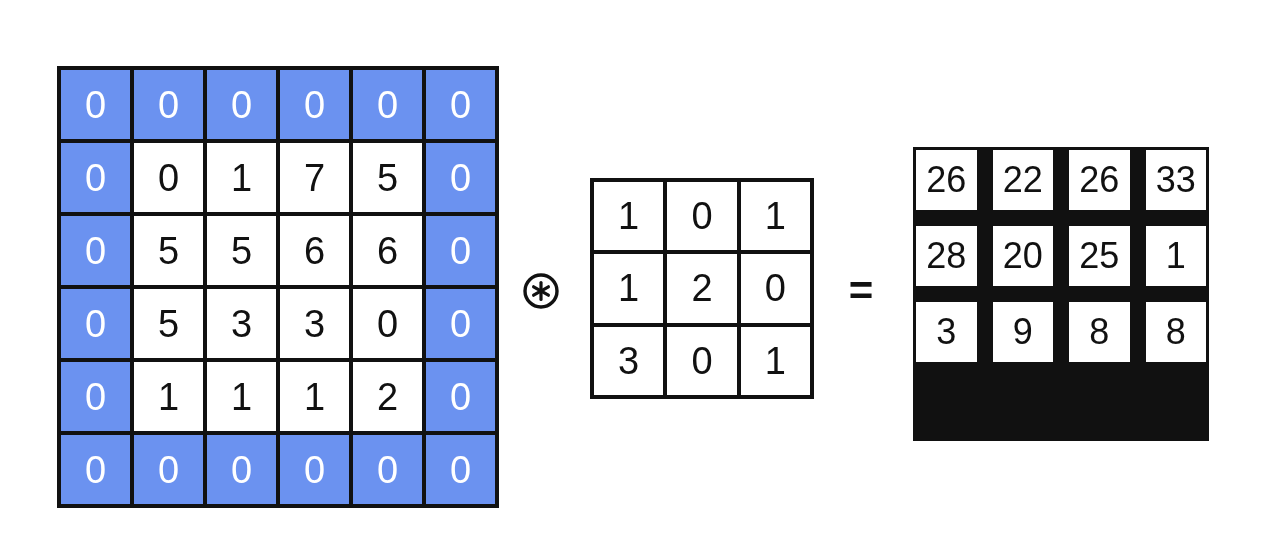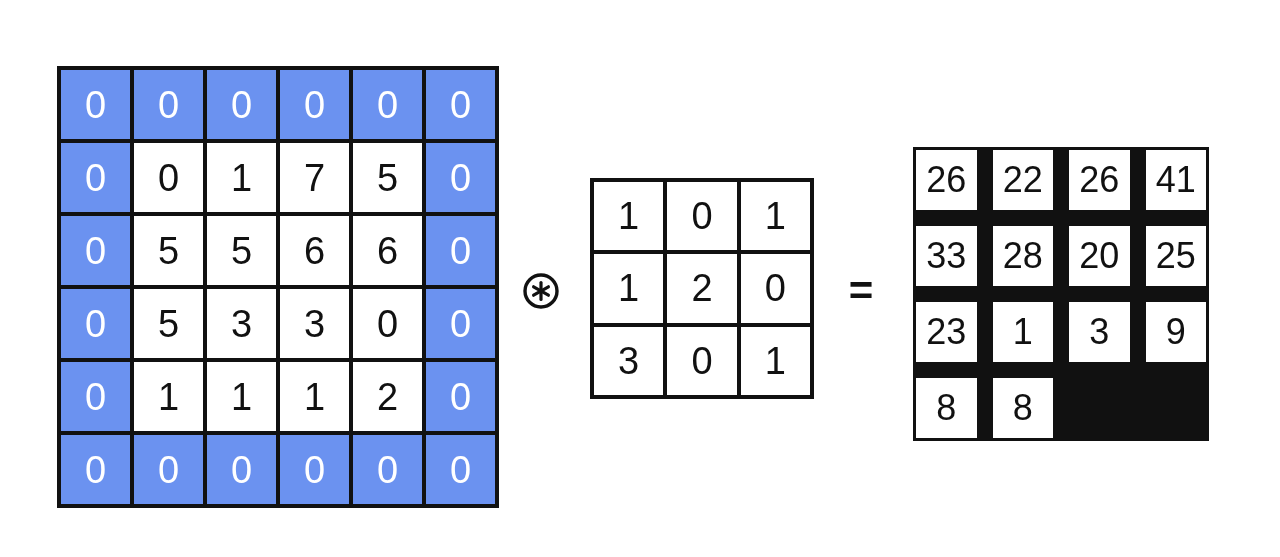--- a/index.html
+++ b/index.html
@@ -180,26 +180,24 @@
       <div class="cell">0</div>
       <div class="cell">1</div>
     </div>
 
   <div class="operator" id="equals-operator">=</div>
 
   <div class="matrix" id="output-matrix">
       <div class="cell">26</div>
       <div class="cell">22</div>
       <div class="cell">26</div>
-      <div class="cell">41</div>
       <div class="cell">33</div>
       <div class="cell">28</div>
       <div class="cell">20</div>
       <div class="cell">25</div>
-      <div class="cell">23</div>
       <div class="cell">1</div>
       <div class="cell">3</div>
       <div class="cell">9</div>
       <div class="cell">8</div>
       <div class="cell">8</div>
     </div>
 
 </div>
 
 </body></html>

